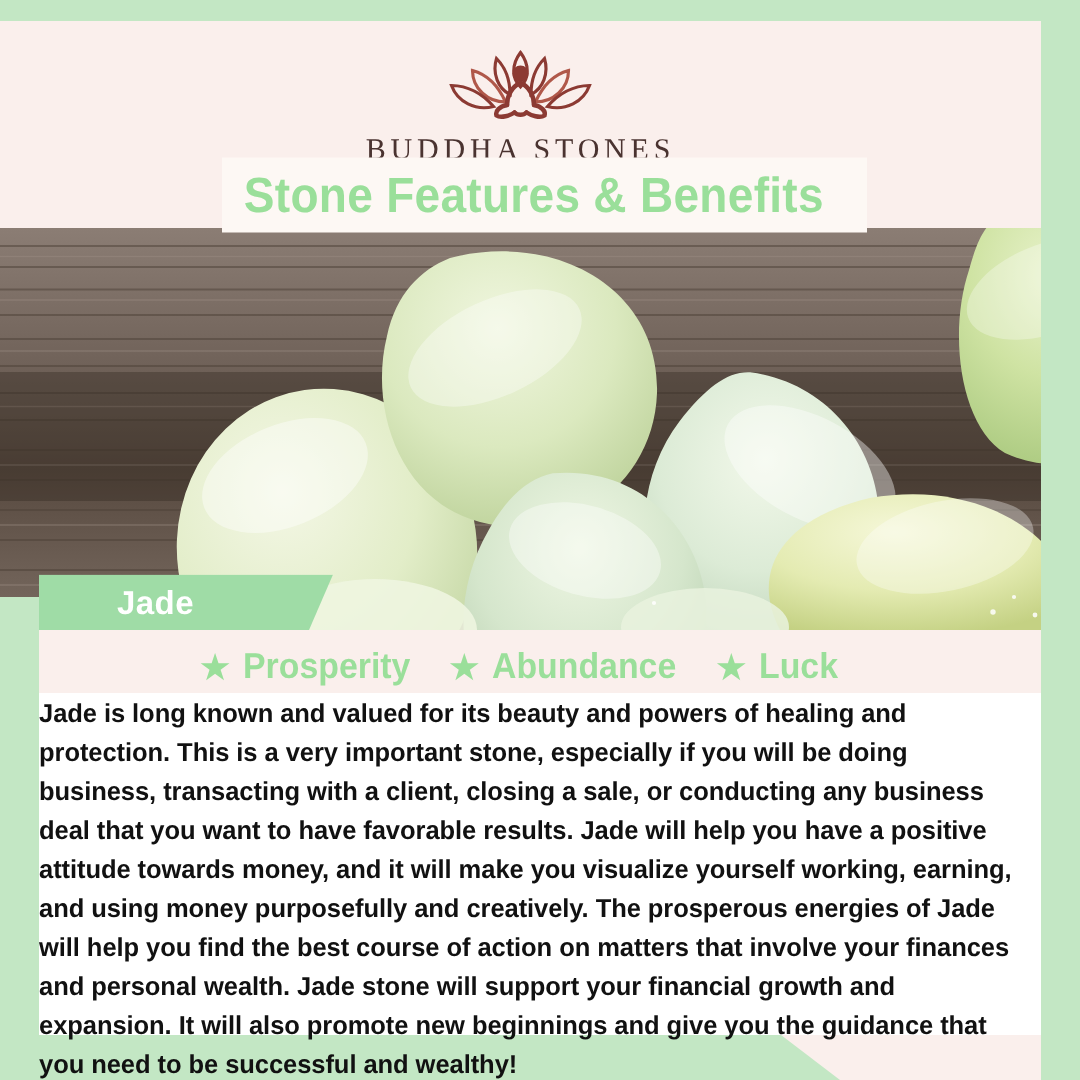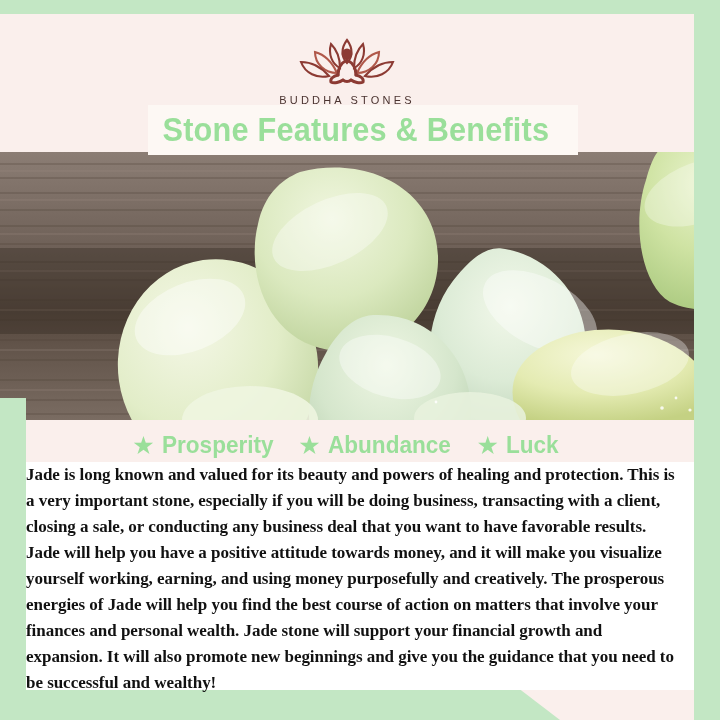--- a/index.html
+++ b/index.html
@@ -17,21 +17,21 @@
       clip-path:polygon(0 0,505px 0,560px 42px,0 42px);}
   .frame-topstrip{position:absolute;left:0;top:0;width:720px;height:14px;background:#c3e7c4;z-index:5;}
 
   
   .card{position:absolute;left:0;top:14px;width:694px;height:706px;background:#faefec;z-index:1;}
 
   
   .header{position:absolute;left:0;top:14px;width:694px;height:108px;z-index:7;
       display:flex;flex-direction:column;align-items:center;justify-content:center;}
   .logo-mark{width:120px;height:62px;display:block;}
-  .logo-text{margin-top:2px;font-family:Liberation Sans, sans-serif;font-size:11px;letter-spacing:3.2px;
+  .logo-text{margin-top:2px;font-family:Liberation Serif, serif;font-size:20px;letter-spacing:3.2px;
       color:#4a3330;font-weight:400;}
 
   
   .title-band{position:absolute;left:148px;top:105px;width:430px;height:50px;background:#fdf8f4;z-index:8;
       display:flex;align-items:center;justify-content:flex-start;}
   .title-text{font-size:33px;font-weight:bold;color:#9adf9a;letter-spacing:.2px;
       transform:scaleX(.93);transform-origin:center;white-space:nowrap;
       font-family:"Liberation Sans", sans-serif;}
 
   
@@ -45,21 +45,21 @@
   .jade-text{color:#ffffff;font-size:22px;font-weight:bold;margin-left:52px;letter-spacing:.3px;}
 
   
   .keywords{position:absolute;left:0;top:428px;width:694px;height:34px;z-index:8;
       display:flex;align-items:center;justify-content:center;gap:18px;}
   .kw{display:flex;align-items:center;gap:7px;}
   .kw-star{color:#9adf9a;font-size:25px;line-height:1;}
   .kw-label{color:#9adf9a;font-size:24px;font-weight:bold;transform:scaleX(.94);transform-origin:left center;}
 
   
-  .body-wrap{position:absolute;left:26px;top:462px;width:668px;height:228px;background:#ffffff;z-index:7;font-family:Liberation Serif, serif;}
+  .body-wrap{position:absolute;left:26px;top:462px;width:668px;height:228px;background:#ffffff;z-index:7;}
   .body-text{margin:0;padding:0 8px 0 0;color:#111111;font-size:17.3px;line-height:26px;
       font-weight:bold;letter-spacing:-.05px;transform:scaleX(.985);transform-origin:left top;}
 </style>
 </head>
 <body>
 
 <div class="page">
 
   <div class="card"></div>
   <div class="frame-topstrip"></div>
@@ -168,20 +168,23 @@
 
       <g fill="#ffffff" opacity=".85">
         <circle cx="662" cy="256" r="1.8"></circle>
           <circle cx="676" cy="246" r="1.4"></circle>
           <circle cx="690" cy="258" r="1.6"></circle>
         <circle cx="436" cy="250" r="1.4"></circle>
       </g>
     </svg>
   </div>
 
+  <div class="jade-band">
+    <span class="jade-text">Jade</span>
+  </div>
 
   <div class="keywords">
     <span class="kw">
       <span class="kw-star">★</span>
       <span class="kw-label">Prosperity</span>
     </span>
     <span class="kw">
       <span class="kw-star">★</span>
       <span class="kw-label">Abundance</span>
     </span>

